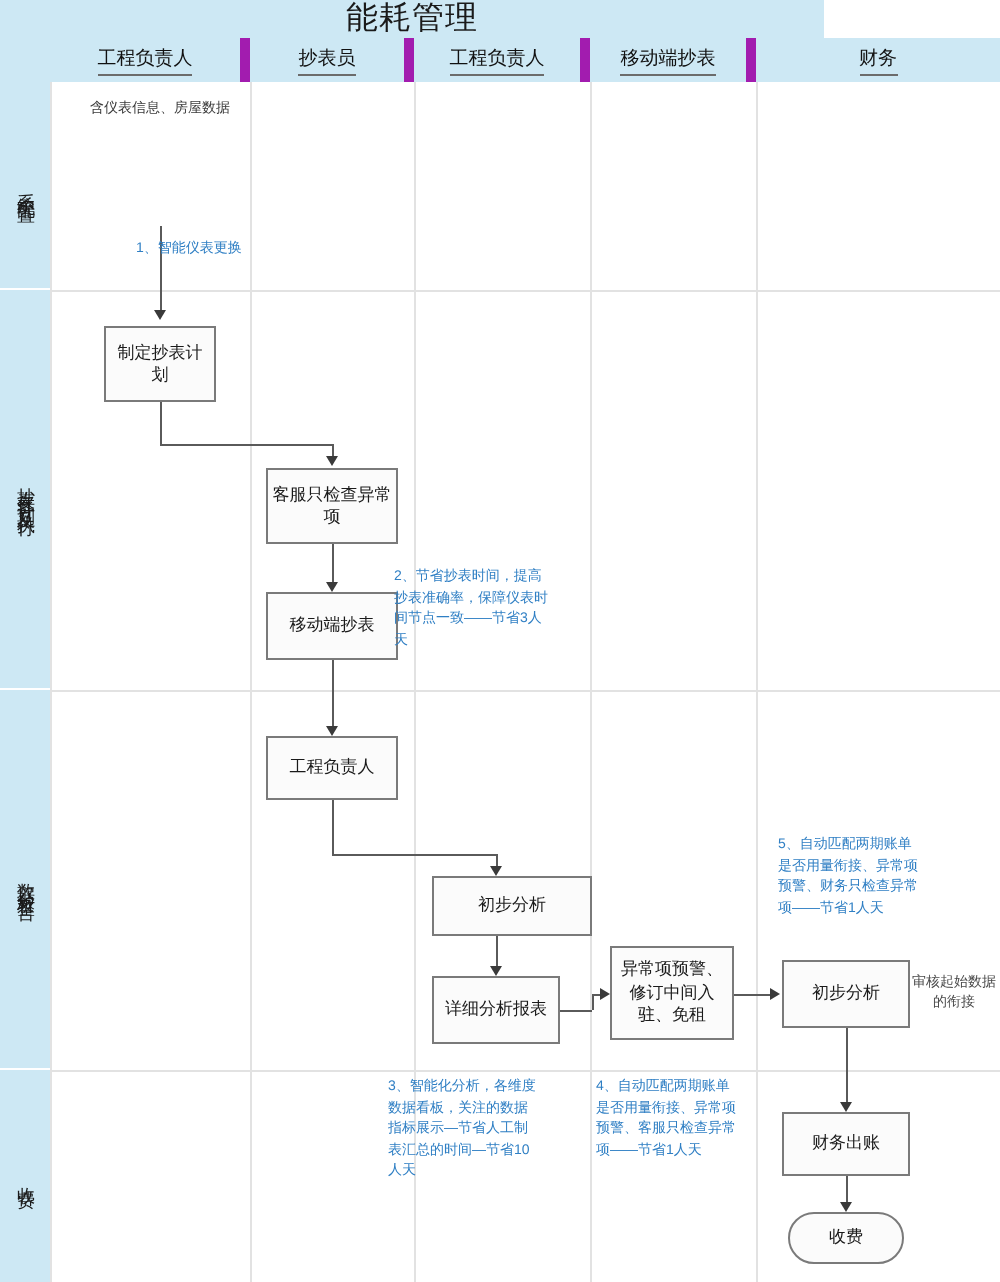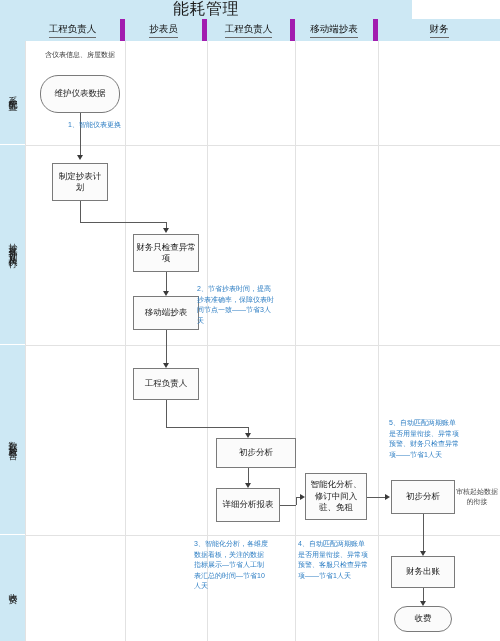--- a/index.html
+++ b/index.html
@@ -188,34 +188,33 @@
   <div class="vline" style="left:207px;top:41px;height:600px;"></div>
   <div class="vline" style="left:295px;top:41px;height:600px;"></div>
   <div class="vline" style="left:378px;top:41px;height:600px;"></div>
 
   <div class="hline" style="top:145px;width:475px;"></div>
   <div class="hline" style="top:345px;width:475px;"></div>
   <div class="hline" style="top:535px;width:475px;"></div>
 
   <div class="note-plain" style="left:44px;top:50px;width:72px;">含仪表信息、房屋数据</div>
 
-  <div class="node rounded" style="left:40px;top:75px;width:80px;height:38px;">维护仪表数据</div>
 
   <div class="conn-v" style="left:80px;top:113px;height:44px;"></div>
   <div class="arrow-down" style="left:76.5px;top:155px;"></div>
   <div class="note-blue" style="left:68px;top:120px;width:58px;">1、智能仪表更换</div>
 
   <div class="node" style="left:52px;top:163px;width:56px;height:38px;">制定抄表计划</div>
 
   <div class="conn-v" style="left:80px;top:201px;height:21px;"></div>
   <div class="conn-h" style="left:80px;top:222px;width:86px;"></div>
   <div class="conn-v" style="left:166px;top:222px;height:9px;"></div>
   <div class="arrow-down" style="left:162.5px;top:228px;"></div>
 
-  <div class="node" style="left:133px;top:234px;width:66px;height:38px;">财务只检查异常项</div>
+  <div class="node" style="left:133px;top:234px;width:66px;height:38px;">客服只检查异常项</div>
 
   <div class="conn-v" style="left:166px;top:272px;height:22px;"></div>
   <div class="arrow-down" style="left:162.5px;top:291px;"></div>
 
   <div class="node" style="left:133px;top:296px;width:66px;height:34px;">移动端抄表</div>
 
   <div class="note-blue" style="left:197px;top:284px;width:78px;">2、节省抄表时间，提高抄表准确率，保障仪表时间节点一致——节省3人天</div>
 
   <div class="conn-v" style="left:166px;top:330px;height:36px;"></div>
   <div class="arrow-down" style="left:162.5px;top:363px;"></div>
@@ -232,21 +231,21 @@
   <div class="conn-v" style="left:248px;top:468px;height:18px;"></div>
   <div class="arrow-down" style="left:244.5px;top:483px;"></div>
 
   <div class="node" style="left:216px;top:488px;width:64px;height:34px;">详细分析报表</div>
 
   <div class="conn-h" style="left:280px;top:505px;width:16px;"></div>
   <div class="conn-v" style="left:296px;top:497px;height:8px;"></div>
   <div class="conn-h" style="left:296px;top:497px;width:6px;"></div>
   <div class="arrow-right" style="left:300px;top:493.5px;"></div>
 
-  <div class="node" style="left:305px;top:473px;width:62px;height:47px;">智能化分析、修订中间入驻、免租</div>
+  <div class="node" style="left:305px;top:473px;width:62px;height:47px;">异常项预警、修订中间入驻、免租</div>
 
   <div class="conn-h" style="left:367px;top:497px;width:21px;"></div>
   <div class="arrow-right" style="left:385px;top:493.5px;"></div>
 
   <div class="node" style="left:391px;top:480px;width:64px;height:34px;">初步分析</div>
 
   <div class="note-gray" style="left:455px;top:487px;width:44px;">审核起始数据的衔接</div>
 
   <div class="note-blue" style="left:389px;top:418px;width:74px;">5、自动匹配两期账单 是否用量衔接、异常项预警、财务只检查异常项——节省1人天</div>
 

